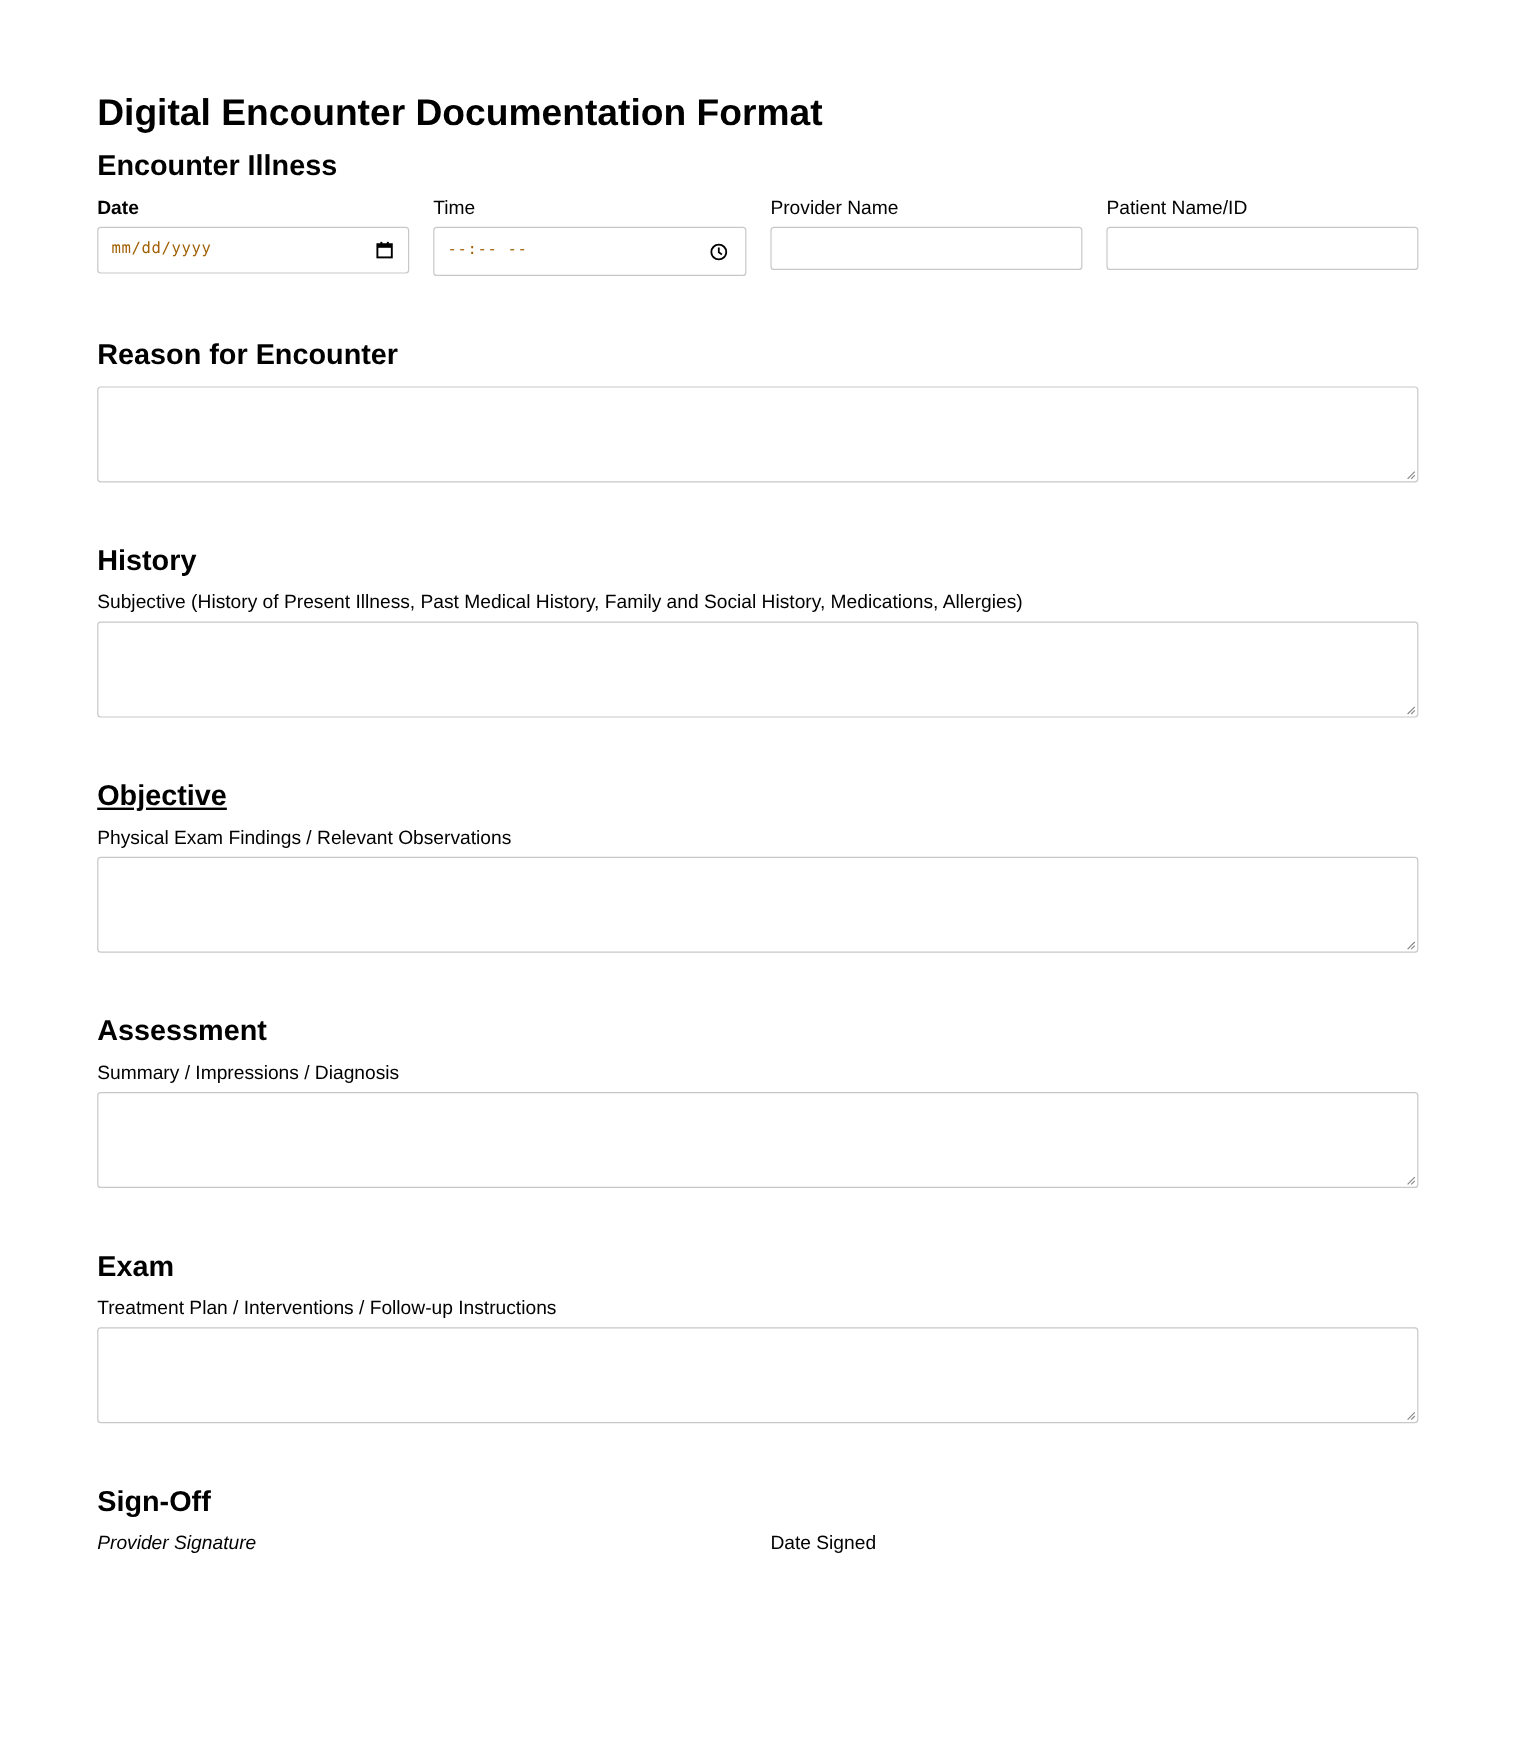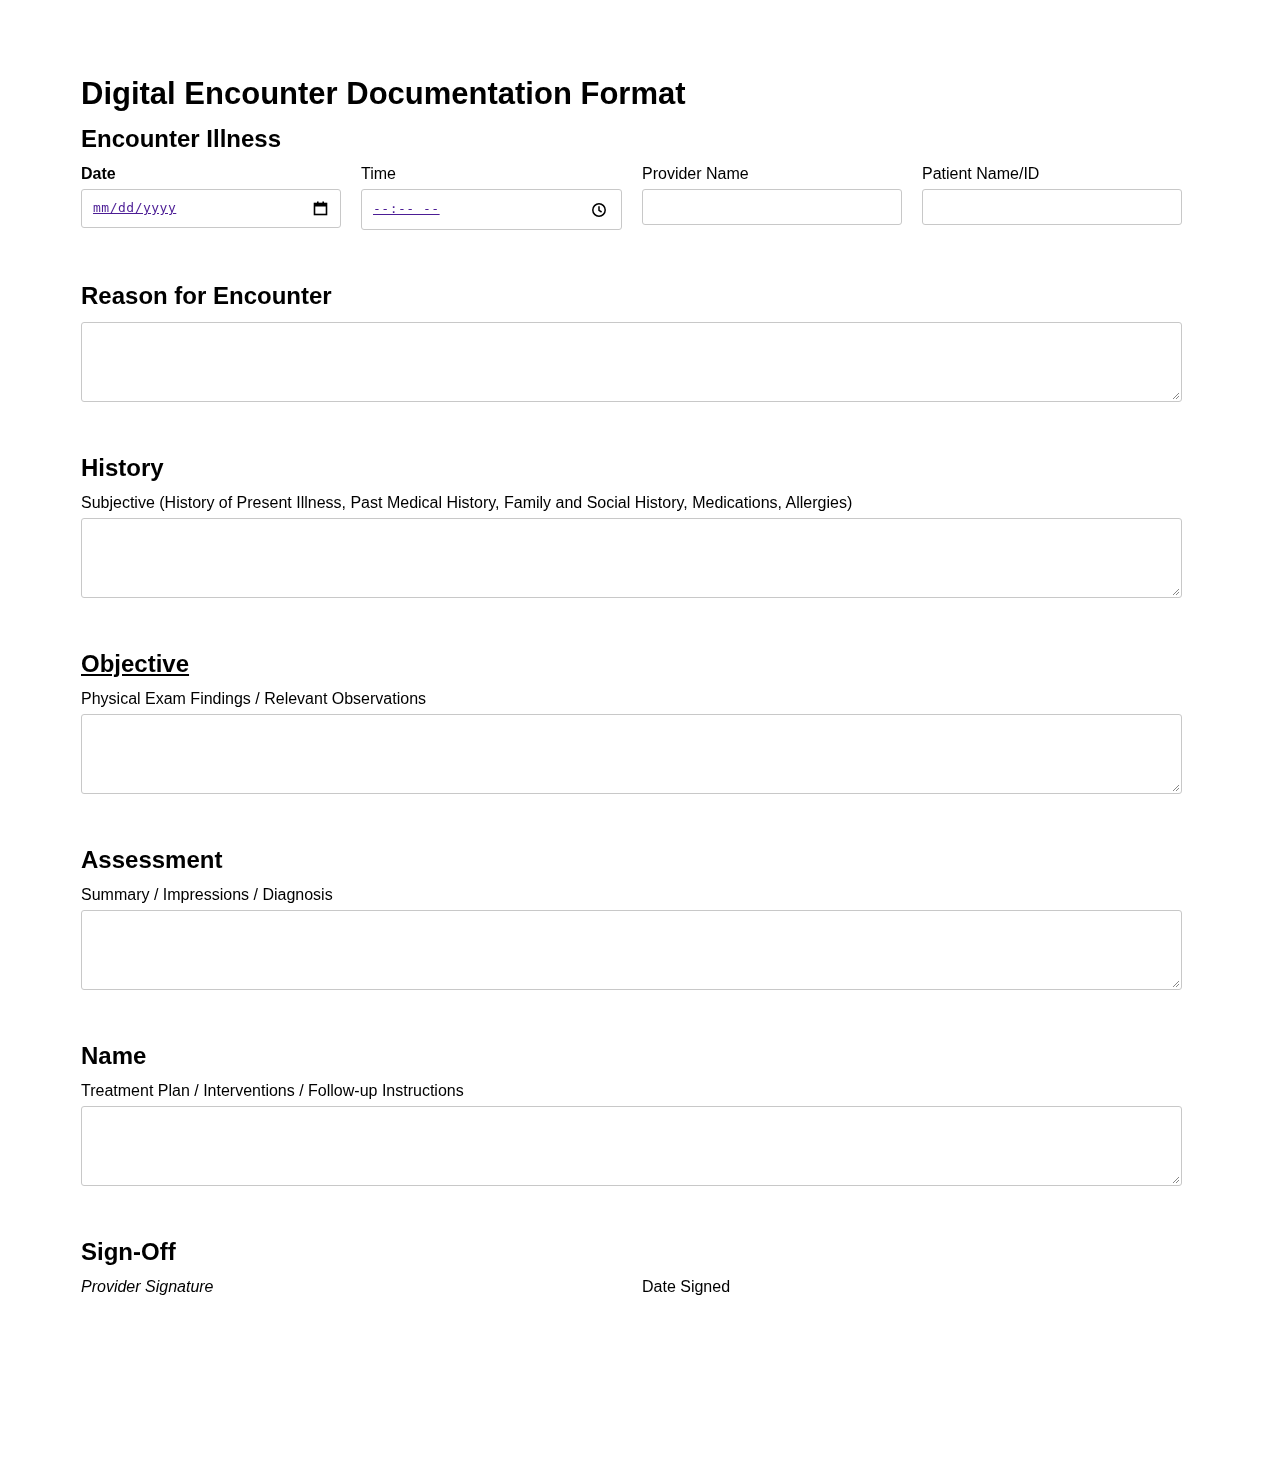--- a/index.html
+++ b/index.html
@@ -19,21 +19,21 @@
   .field {
     position: absolute; box-sizing: border-box;
     border: 1px solid #c8c8c8; border-radius: 3px; background: #fff;
   }
   .ta { left: 0; width: 1101px; height: 80px; }
   .resize {
     position: absolute; right: 1px; bottom: 1px; width: 8px; height: 8px;
   }
   .ph {
     position: absolute; left: 11px; top: 10px;
-    font-family: "DejaVu Sans Mono", monospace; font-size: 13px; color: #4c1d95; letter-spacing: 0.5px; text-decoration: underline;
+    font-family: "DejaVu Sans Mono", monospace; font-size: 13px; color: #a16207; letter-spacing: 0.5px;
   }
   .ico { position: absolute; }
 </style>
 </head>
 <body>
 
 <div class="container">
 
   <h1>Digital Encounter Documentation Format</h1>
 
@@ -89,21 +89,21 @@
   </div>
 
   <h2 style="top:845px;">Assessment</h2>
   <span class="label" style="left:0;top:885px;">Summary / Impressions / Diagnosis</span>
   <div class="field ta" style="top:910px;">
     <svg class="resize" viewBox="0 0 8 8">
       <path d="M7 1 L1 7 M7 4 L4 7" stroke="#888" stroke-width="1"></path>
     </svg>
   </div>
 
-  <h2 style="top:1041px;">Name</h2>
+  <h2 style="top:1041px;">Exam</h2>
   <span class="label" style="left:0;top:1081px;">Treatment Plan / Interventions / Follow-up Instructions</span>
   <div class="field ta" style="top:1106px;">
     <svg class="resize" viewBox="0 0 8 8">
       <path d="M7 1 L1 7 M7 4 L4 7" stroke="#888" stroke-width="1"></path>
     </svg>
   </div>
 
   <h2 style="top:1237px;">Sign-Off</h2>
   <span class="label" style="left:0;top:1277px;font-style:italic;">Provider Signature</span>
   <span class="label" style="left:561px;top:1277px;">Date Signed</span>

